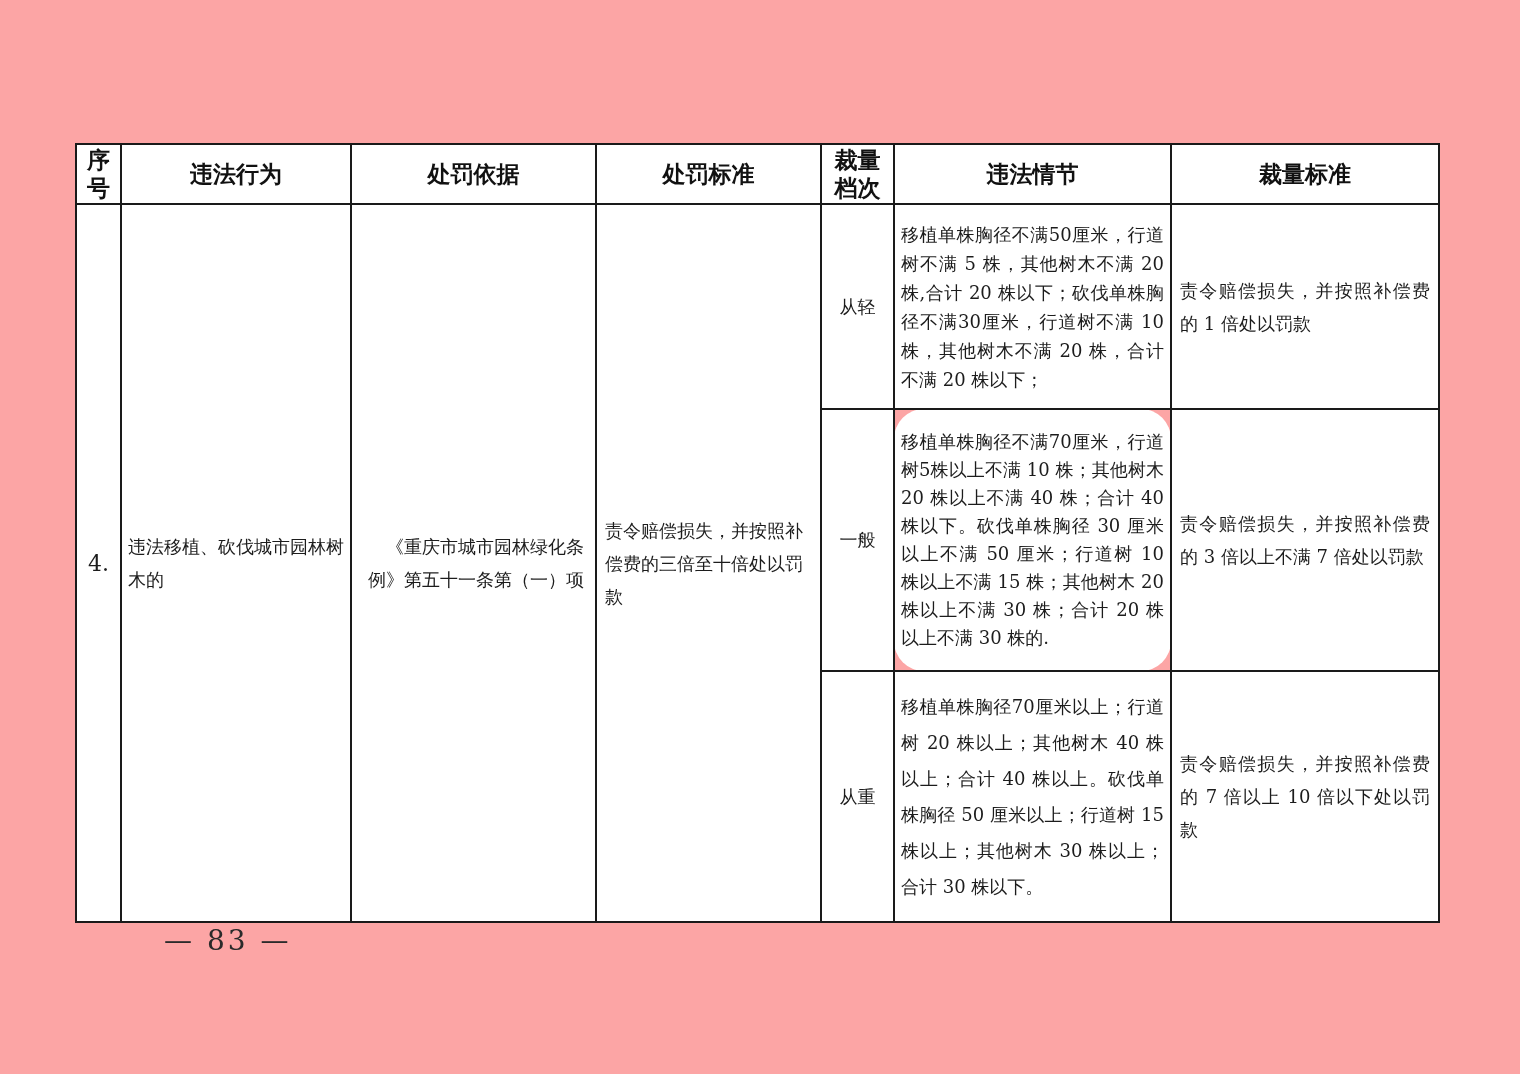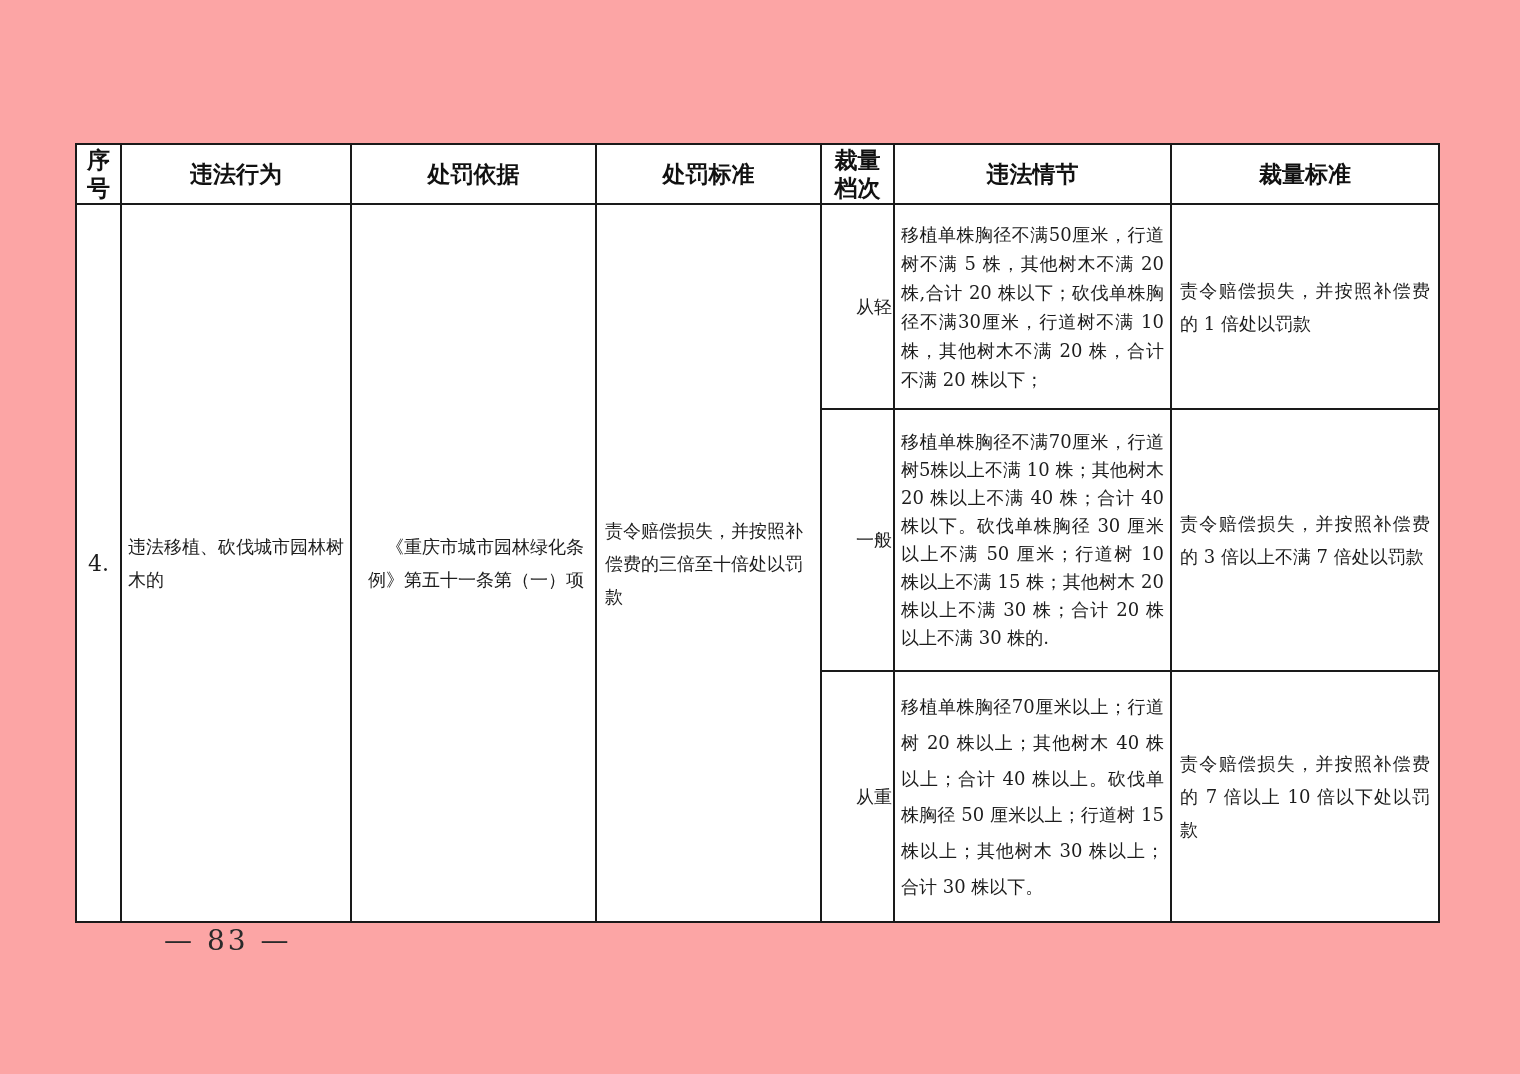--- a/index.html
+++ b/index.html
@@ -61,29 +61,29 @@
     padding: 0 11px 0 8px;
     line-height: 33px;
     text-align: right;
   }
   td.cell-standard {
     padding: 0 3px 0 8px;
     line-height: 33px;
     text-align: left;
   }
   td.cell-level {
-    text-align: right;
+    text-align: center;
   }
   td.cell-circ {
     padding: 0 6px;
     text-align: justify;
     text-justify: inter-ideograph;
     line-height: 29px;
   }
-  tr.row-mid td.cell-circ { line-height: 28px; }
+  tr.row-mid td.cell-circ { line-height: 28px; border-radius: 30px; }
   tr.row-bottom td.cell-circ { line-height: 36px; }
   td.cell-disc {
     padding: 0 8px;
     text-align: justify;
     text-justify: inter-ideograph;
     line-height: 33px;
   }
   .page-number {
     position: absolute;
     left: 164px;

